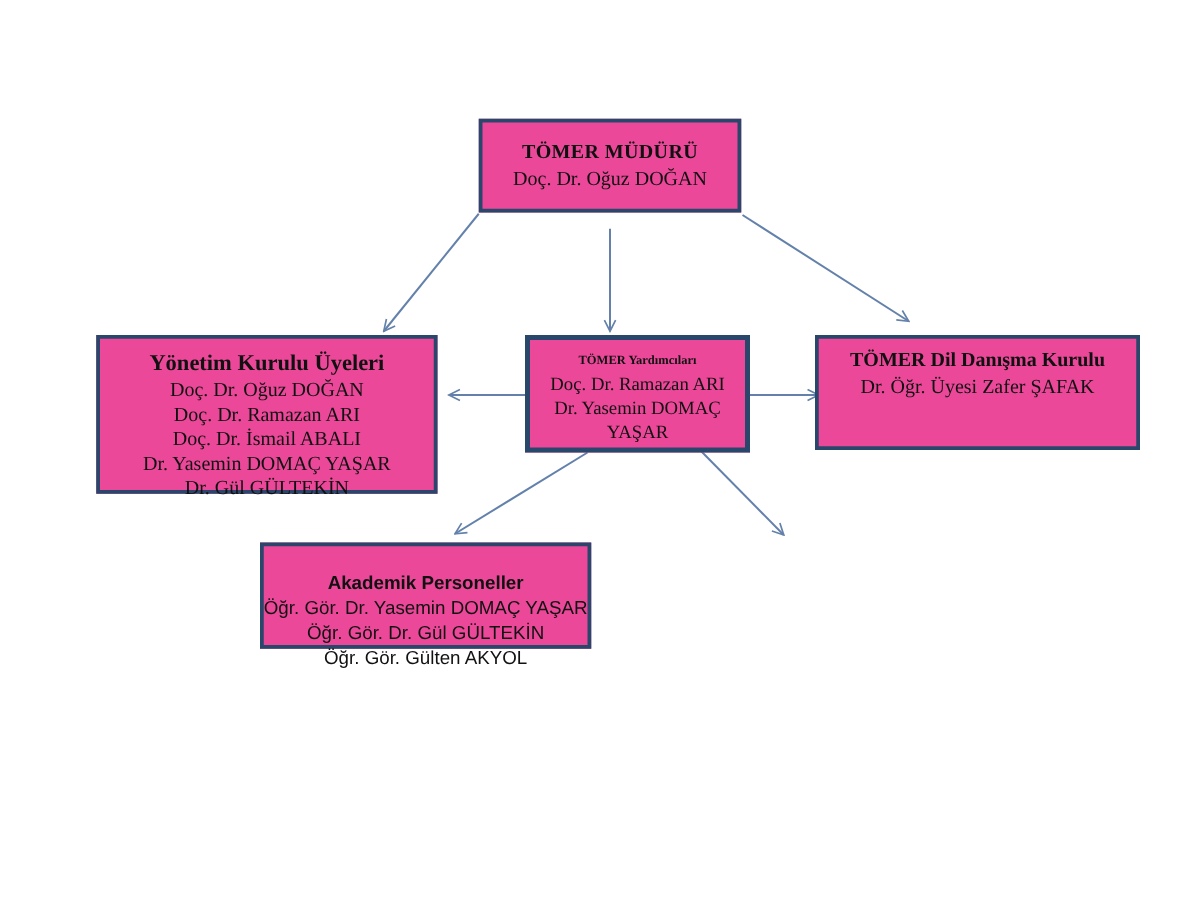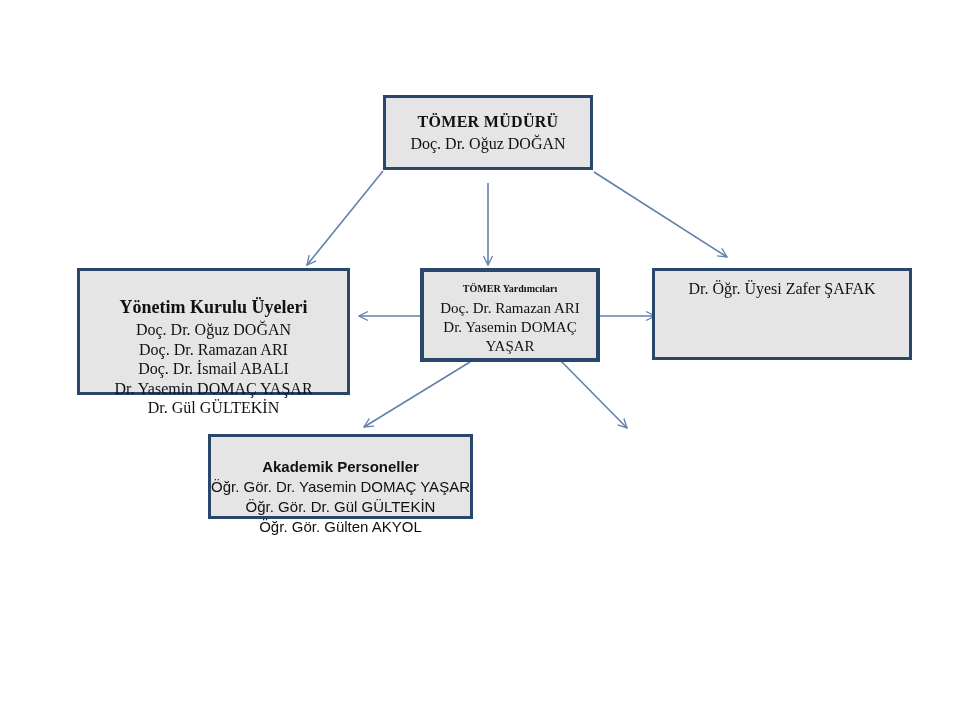--- a/index.html
+++ b/index.html
@@ -15,37 +15,37 @@
   #connectors {
     position: absolute;
     left: 0; top: 0;
     width: 960px; height: 720px;
     pointer-events: none;
   }
   .node {
     position: absolute;
     box-sizing: border-box;
     border: 3px solid var(--border, #29466B);
-    background: #e5e5e5;
+    background: #ec4899;
     text-align: center;
   }
   .node .title { font-weight: bold; }
   .serif { font-family: "Liberation Serif", serif; }
   .sans  { font-family: "Liberation Sans", sans-serif; }
 
   
   #node-mudur {
     left: 383px; top: 95px; width: 210px; height: 75px;
     padding-top: 13px; font-size: 16px; line-height: 22px;
   }
   #node-mudur .title { font-size: 16px; letter-spacing: 0.3px; }
 
   #node-yonetim {
     left: 77px; top: 268px; width: 273px; height: 127px;
-    padding-top: 24px; font-size: 16px; line-height: 19.5px;
+    padding-top: 7px; font-size: 16px; line-height: 19.5px;
   }
   #node-yonetim .title { font-size: 18px; line-height: 25px; }
 
   #node-yardimcilar {
     left: 420px; top: 268px; width: 180px; height: 94px;
     border-width: 4px;
     padding: 6px 10px 0 10px; font-size: 15px; line-height: 19px;
   }
   #node-yardimcilar .title { font-size: 10px; line-height: 21px; }
 
@@ -101,20 +101,21 @@
     <div>Dr. Gül GÜLTEKİN</div>
   </div>
 
   <div class="node serif" id="node-yardimcilar">
     <div class="title">TÖMER Yardımcıları</div>
     <div>Doç. Dr. Ramazan ARI</div>
     <div>Dr. Yasemin DOMAÇ YAŞAR</div>
   </div>
 
   <div class="node serif" id="node-dil">
+    <div class="title">TÖMER Dil Danışma Kurulu</div>
     <div>Dr. Öğr. Üyesi Zafer ŞAFAK</div>
   </div>
 
   <div class="node sans" id="node-akademik">
     <div class="title">Akademik Personeller</div>
     <div>Öğr. Gör. Dr. Yasemin DOMAÇ YAŞAR</div>
     <div>Öğr. Gör. Dr. Gül GÜLTEKİN</div>
     <div>Öğr. Gör. Gülten AKYOL</div>
   </div>
 

